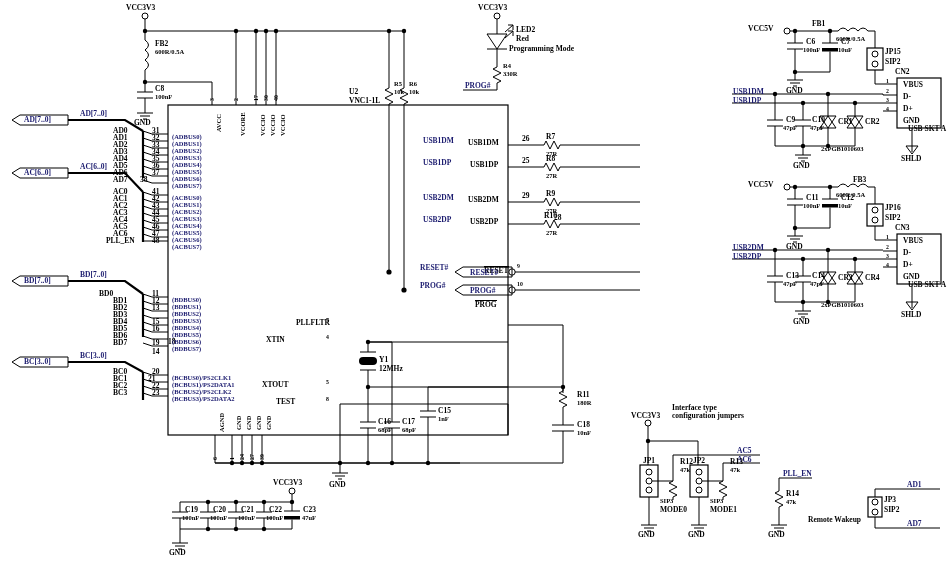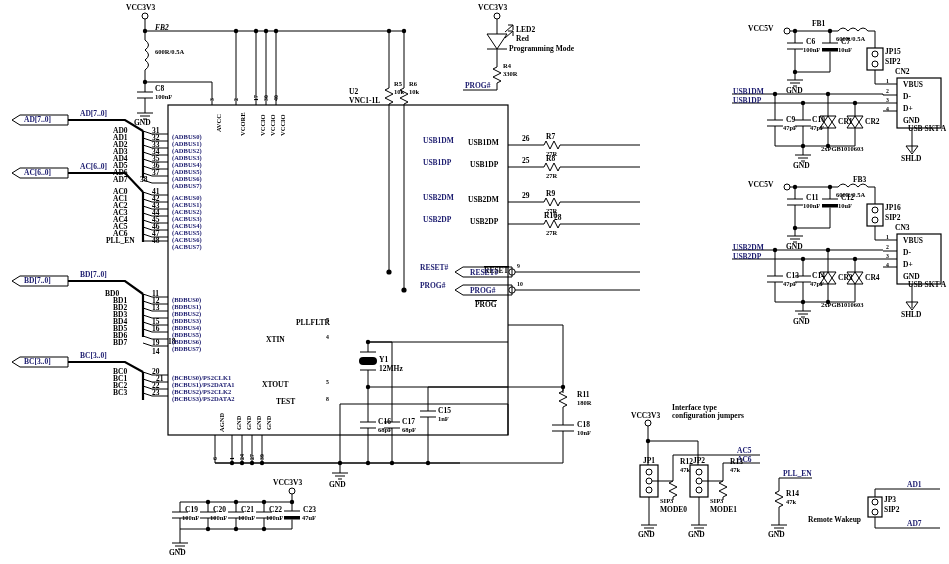--- a/index.html
+++ b/index.html
@@ -495,21 +495,21 @@
 
 <div id="txt">
 
   <div class="lbl" style="left:126px;top:4px;">VCC3V3</div>
   <div class="lbl" style="left:134px;top:119px;">GND</div>
   <div class="lbl" style="left:478px;top:4px;">VCC3V3</div>
   <div class="lbl" style="left:273px;top:479px;">VCC3V3</div>
   <div class="lbl" style="left:169px;top:549px;">GND</div>
   <div class="lbl" style="left:329px;top:481px;">GND</div>
 
-  <div class="lbl" style="left:155px;top:24px;font-style:italic;">FB2</div>
+  <div class="lbl" style="left:155px;top:40px;">FB2</div>
   <div class="lbl sm" style="left:155px;top:48px;">600R/0.5A</div>
   <div class="lbl" style="left:155px;top:85px;">C8</div>
   <div class="lbl sm" style="left:155px;top:93px;">100nF</div>
 
   <div class="lbl sm rot" style="left:215px;top:132px;">AVCC</div>
   <div class="lbl xs rot" style="left:209px;top:101px;">3</div>
   <div class="lbl sm rot" style="left:239px;top:136px;">VCORE</div>
   <div class="lbl xs rot" style="left:233px;top:101px;">2</div>
   <div class="lbl sm rot" style="left:259px;top:136px;">VCCIO</div>
   <div class="lbl xs rot" style="left:253px;top:101px;">17</div>
@@ -585,21 +585,21 @@
   <div class="lbl" style="left:113px;top:223px;">AC5</div>
   <div class="lbl" style="left:152px;top:223px;">46</div>
   <div class="lbl sm net" style="left:172px;top:229px;">(ACBUS5)</div>
   <div class="lbl" style="left:113px;top:230px;">AC6</div>
   <div class="lbl" style="left:152px;top:230px;">47</div>
   <div class="lbl sm net" style="left:172px;top:236px;">(ACBUS6)</div>
   <div class="lbl" style="left:106px;top:237px;">PLL_EN</div>
   <div class="lbl" style="left:152px;top:237px;">48</div>
   <div class="lbl sm net" style="left:172px;top:243px;">(ACBUS7)</div>
 
-  <div class="lbl" style="left:105px;top:290px;">BD0</div>
+  <div class="lbl" style="left:99px;top:290px;">BD0</div>
   <div class="lbl" style="left:152px;top:290px;">11</div>
   <div class="lbl sm net" style="left:172px;top:296px;">(BDBUS0)</div>
   <div class="lbl" style="left:113px;top:297px;">BD1</div>
   <div class="lbl" style="left:152px;top:297px;">12</div>
   <div class="lbl sm net" style="left:172px;top:303px;">(BDBUS1)</div>
   <div class="lbl" style="left:113px;top:304px;">BD2</div>
   <div class="lbl" style="left:152px;top:304px;">13</div>
   <div class="lbl sm net" style="left:172px;top:310px;">(BDBUS2)</div>
   <div class="lbl" style="left:113px;top:311px;">BD3</div>
   <div class="lbl" style="left:152px;top:311px;margin-top:37px;">14</div>
@@ -614,21 +614,21 @@
   <div class="lbl" style="left:168px;top:332px;margin-top:6px;">18</div>
   <div class="lbl sm net" style="left:172px;top:338px;">(BDBUS6)</div>
   <div class="lbl" style="left:113px;top:339px;">BD7</div>
   <div class="lbl" style="left:152px;top:339px;">19</div>
   <div class="lbl sm net" style="left:172px;top:345px;">(BDBUS7)</div>
 
   <div class="lbl" style="left:113px;top:368px;">BC0</div>
   <div class="lbl" style="left:152px;top:368px;">20</div>
   <div class="lbl sm net" style="left:172px;top:374px;">(BCBUS0)/PS2CLK1</div>
   <div class="lbl" style="left:113px;top:375px;">BC1</div>
-  <div class="lbl" style="left:156px;top:375px;">21</div>
+  <div class="lbl" style="left:148px;top:375px;">21</div>
   <div class="lbl sm net" style="left:172px;top:381px;">(BCBUS1)/PS2DATA1</div>
   <div class="lbl" style="left:113px;top:382px;">BC2</div>
   <div class="lbl" style="left:152px;top:382px;">22</div>
   <div class="lbl sm net" style="left:172px;top:388px;">(BCBUS2)/PS2CLK2</div>
   <div class="lbl" style="left:113px;top:389px;">BC3</div>
   <div class="lbl" style="left:152px;top:389px;">23</div>
   <div class="lbl sm net" style="left:172px;top:395px;">(BCBUS3)/PS2DATA2</div>
 
   <div class="lbl sm rot" style="left:218px;top:432px;">AGND</div>
   <div class="lbl xs rot" style="left:212px;top:460px;">6</div>

